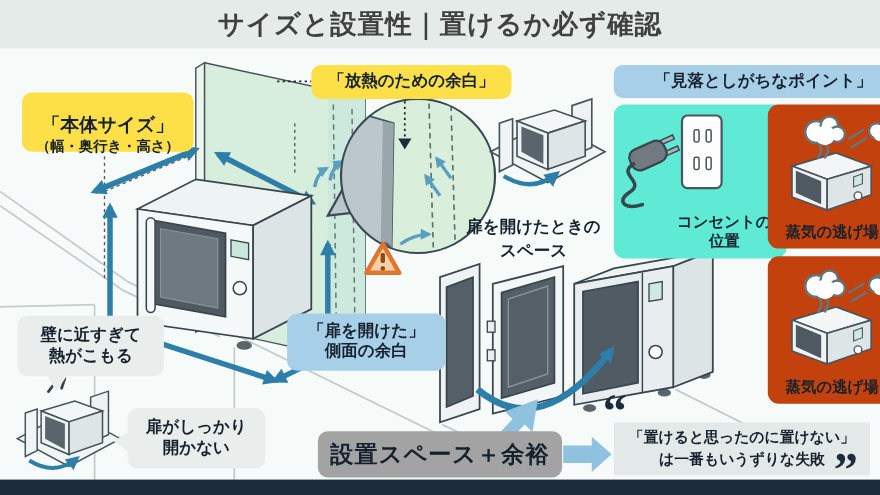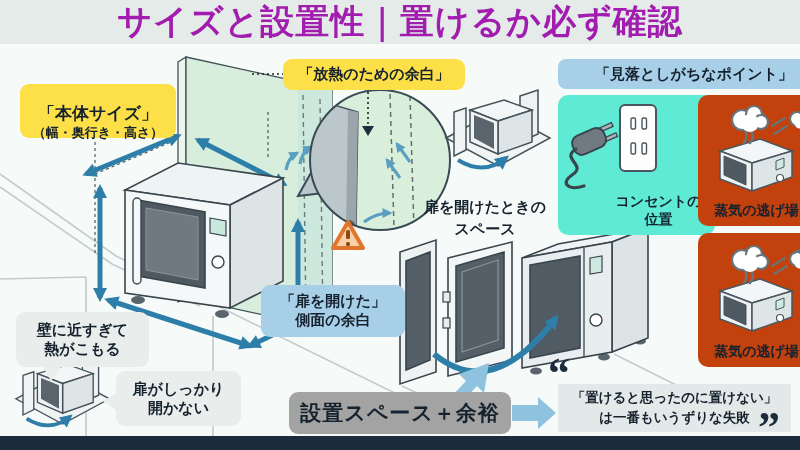--- a/index.html
+++ b/index.html
@@ -6,21 +6,21 @@
   .stage{
     position:relative;width:800px;height:450px;overflow:hidden;
     background:#f6fbf9;
     font-family:"Liberation Sans","DejaVu Sans",sans-serif;
     color:#172733;
   }
   .header-bar{
     position:absolute;left:0;top:0;width:800px;height:44px;
     background:#e5ebe9;display:flex;align-items:center;justify-content:center;
   }
-  .page-title{font-size:34px;font-weight:800;letter-spacing:1px;color:#a21caf;}
+  .page-title{font-size:24px;font-weight:800;letter-spacing:1px;color:#404040;}
   .bg-art{position:absolute;left:0;top:0;width:800px;height:450px;}
   .lbl{position:absolute;border-radius:9px;display:flex;flex-direction:column;
        align-items:center;justify-content:center;text-align:center;font-weight:800;
        color:#15222e;line-height:1.25;}
   .box-green{background:#fde047;}
   .box-blue{background:#a8cfe8;}
   .bubble{background:#e9edec;}
   .tail-down{position:absolute;bottom:-14px;left:26px;width:0;height:0;
        border-left:9px solid transparent;border-right:11px solid transparent;
        border-top:16px solid #e9edec;}
@@ -246,21 +246,21 @@
 
   <div class="lbl box-green fz15" style="left:283px;top:59px;width:182px;height:31px;">
     <span>「放熱のための余白」</span>
   </div>
 
   <div class="lbl box-blue fz15" style="left:261px;top:285px;width:144px;height:52px;">
     <span>「扉を開けた」</span>
     <span>側面の余白</span>
   </div>
 
-  <div class="lbl bubble fz15" style="left:16px;top:287px;width:133px;height:55px;margin-top:25px;">
+  <div class="lbl bubble fz15" style="left:16px;top:287px;width:133px;height:55px;">
     <span>壁に近すぎて</span>
     <span>熱がこもる</span>
     <span class="tail-down"></span>
   </div>
 
   <div class="lbl bubble fz15" style="left:116px;top:371px;width:125px;height:55px;">
     <span>扉がしっかり</span>
     <span>開かない</span>
     <span class="tail-left"></span>
   </div>

